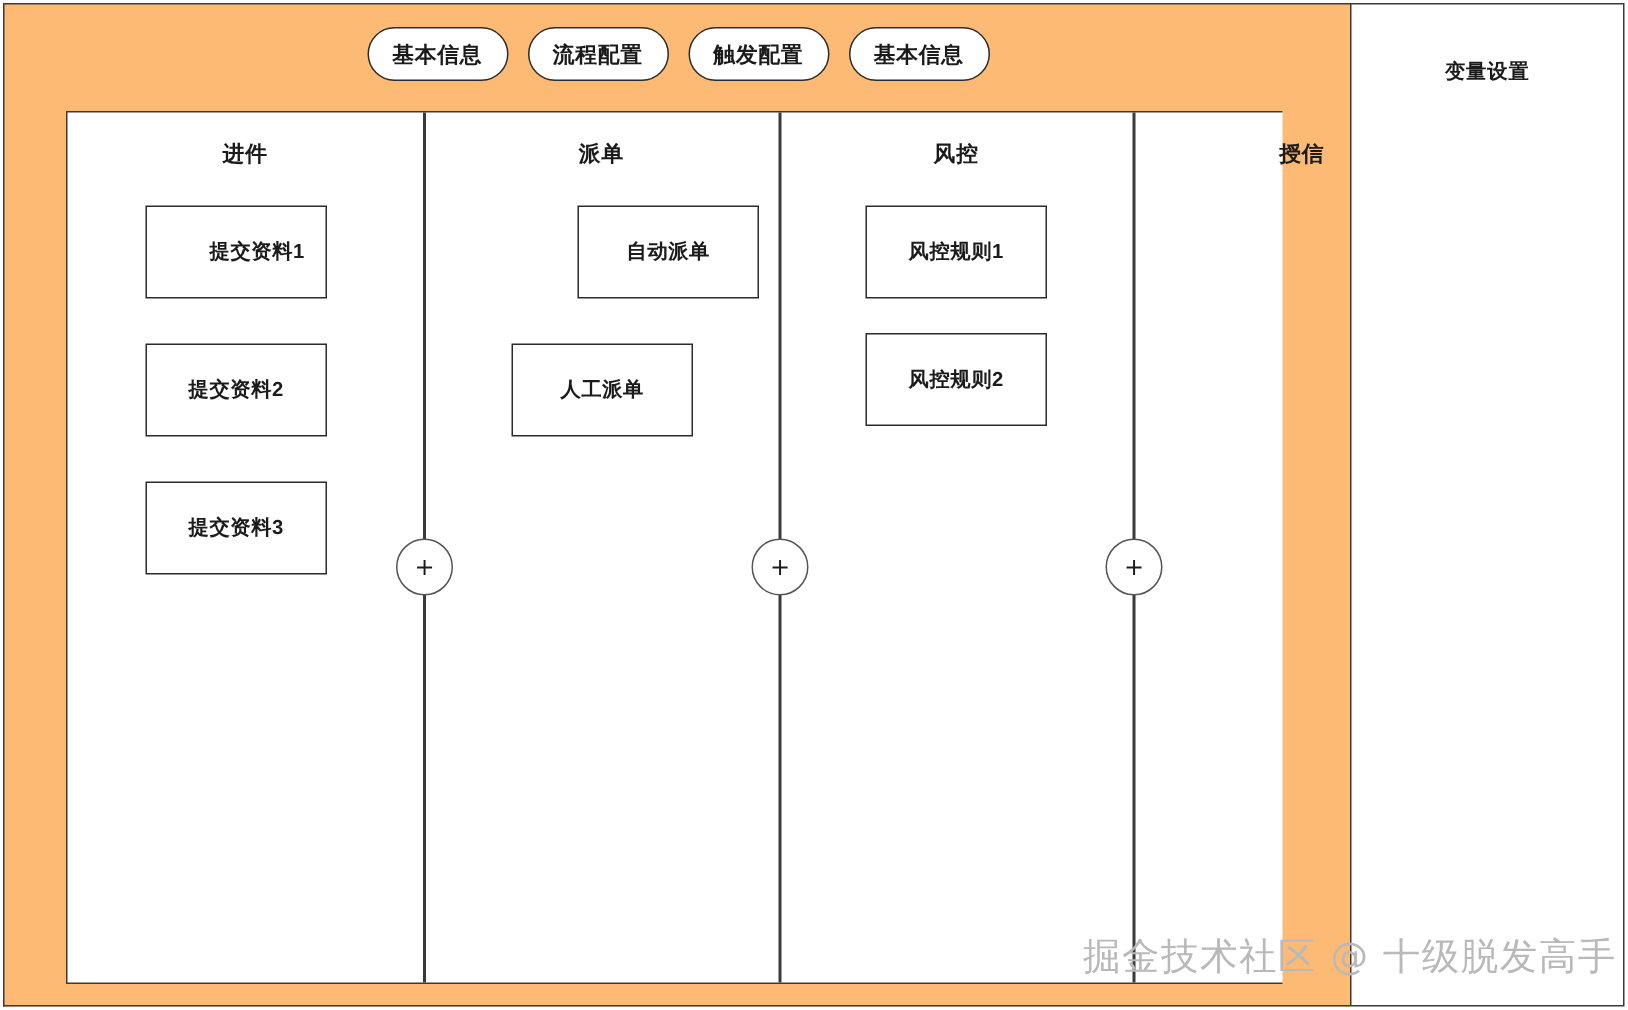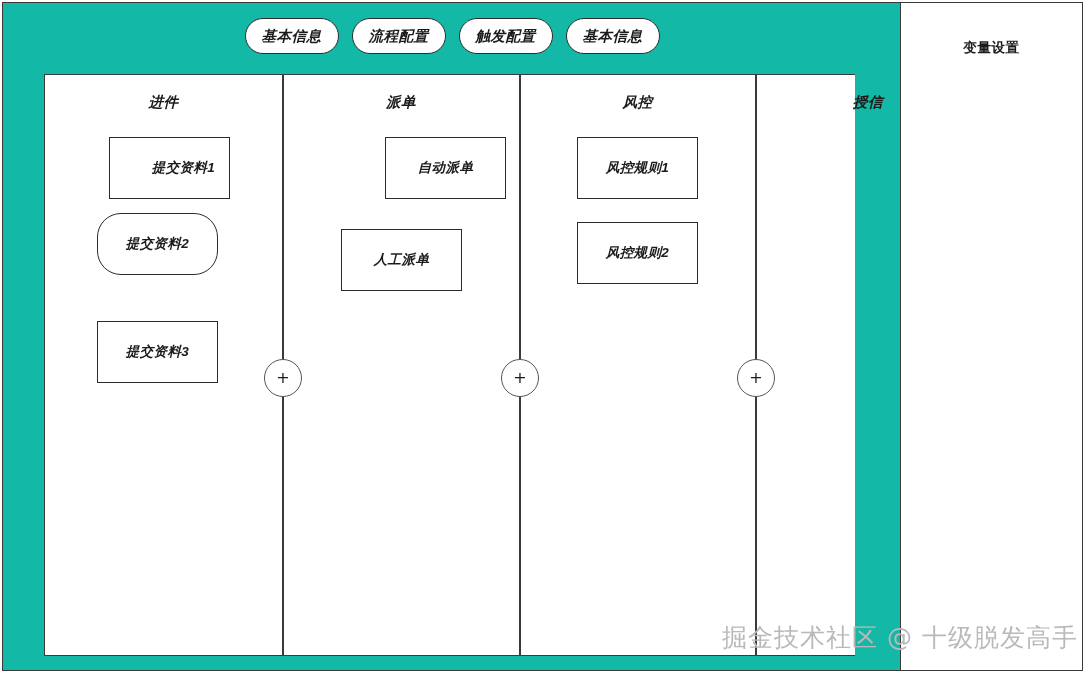--- a/index.html
+++ b/index.html
@@ -16,22 +16,21 @@
     background: #ffffff;
   }
 
   
   .editor-frame {
     position: absolute;
     left: 2px; top: 2px;
     width: 898px; height: 669px;
     border: 1.5px solid #3a3a3a;
     border-right: none;
-    background: #14b8a6;
-    font-style: italic;
+    background: #fdba74;
   }
 
   
   .tab-bar {
     position: absolute;
     left: 0; top: 0;
     width: 898px; height: 66px;
     display: flex;
     align-items: center;
     justify-content: center;
@@ -184,24 +183,24 @@
 
         <div class="col-divider" style="left:237px;"></div>
         <div class="col-divider" style="left:474px;"></div>
         <div class="col-divider" style="left:710px;"></div>
 
         <div class="col-header" style="left:0px;   width:237px;">进件</div>
         <div class="col-header" style="left:238px; width:236px;">派单</div>
         <div class="col-header" style="left:475px; width:235px;">风控</div>
         <div class="col-header" style="left:711px; width:146px; text-align:right; padding-right:19px;">授信</div>
 
-        <div class="node-card" style="left:64px; top:62px;padding-left:28px;">
+        <div class="node-card" style="left:52px; top:62px;padding-left:28px;">
           <span>提交资料1</span>
         </div>
-        <div class="node-card" style="left:52px; top:138px;border-radius:24px;">
+        <div class="node-card" style="left:52px; top:154px;">
           <span>提交资料2</span>
         </div>
         <div class="node-card" style="left:52px; top:246px;">
           <span>提交资料3</span>
         </div>
 
         <div class="node-card" style="left:296px; top:62px;margin-left:44px;">
           <span>自动派单</span>
         </div>
         <div class="node-card" style="left:296px; top:154px;text-align:center;">

